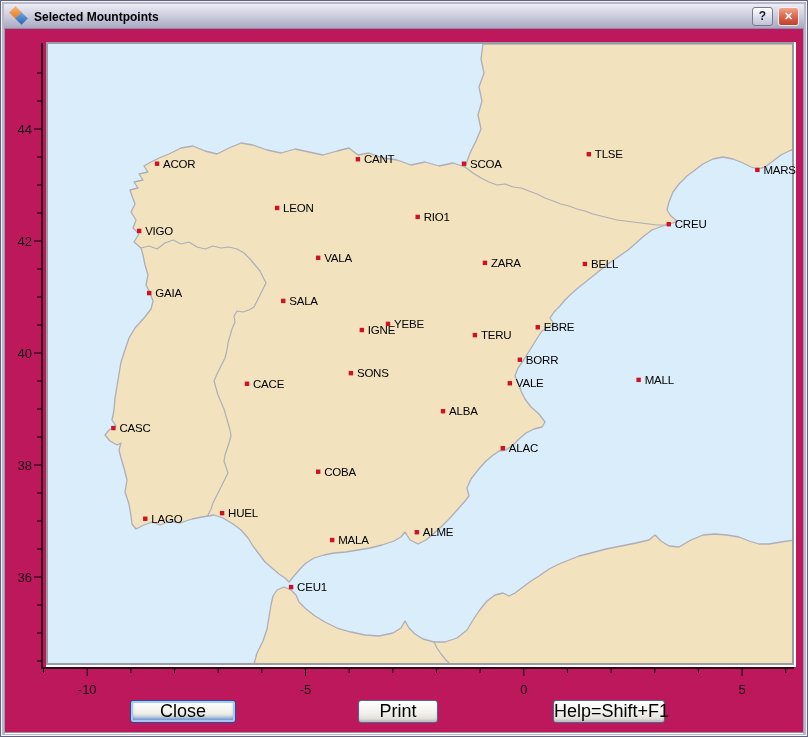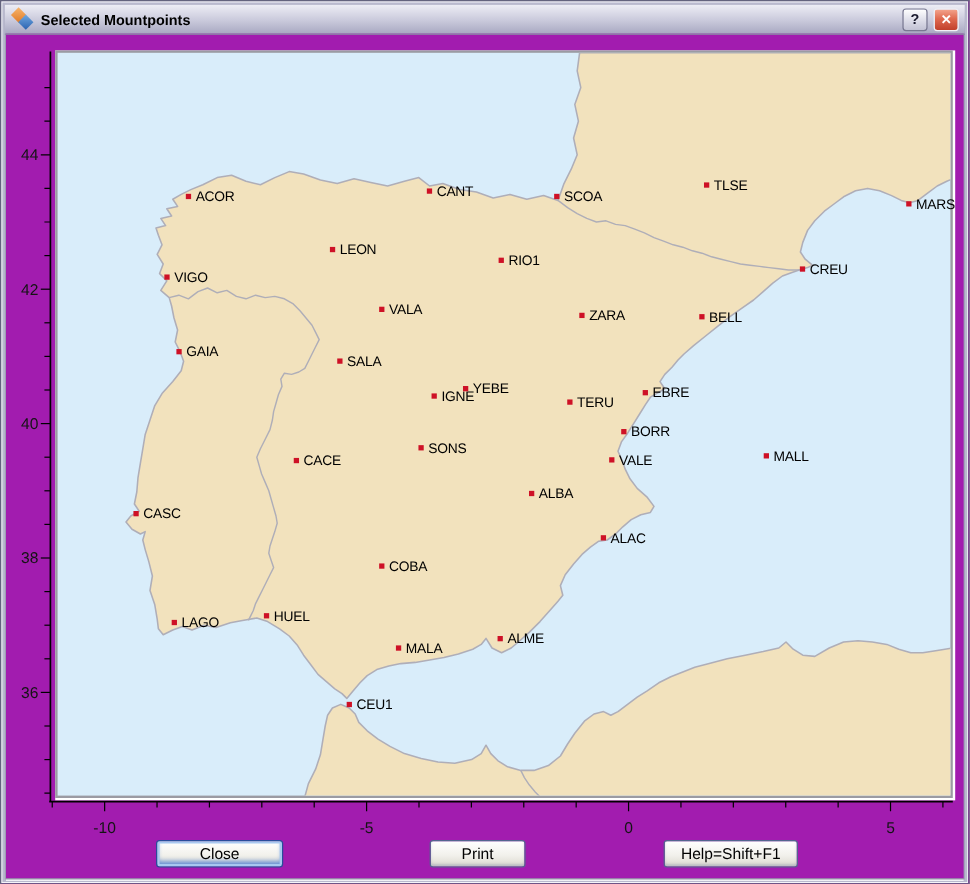--- a/index.html
+++ b/index.html
@@ -1,19 +1,19 @@
 <!DOCTYPE html>
 <html style="--water: #D9EDFA; --land: #F2E2BD; --coast: #AFAEB8; --marker: #CE1126; --tb-top: #EDEDF5; --tb-mid: #C9C9DB; --tb-bottom: #A9A9C2;"><head>
 <meta charset="utf-8">
 <style>
   html,body{margin:0;padding:0;background:#808080;}
   *{box-sizing:border-box;}
   .window{
     position:relative;width:808px;height:737px;
-    background:#a21caf;
+    background:#be185d;
     border:1px solid #63637E;
     box-shadow:inset 0 0 0 1px #F4F4F9, inset 0 0 0 3px #B9B9CE, inset 0 0 0 4px #9C9CB4;
     font-family:"Liberation Sans",sans-serif;
     overflow:hidden;
   }
   .titlebar{
     position:absolute;left:3px;top:3px;right:3px;height:25px;
     background:linear-gradient(var(--tb-top),var(--tb-mid) 55%,var(--tb-bottom));
     border-bottom:1px solid #8A8AA6;
     display:flex;align-items:center;padding:0 5px;gap:5px;
@@ -43,21 +43,21 @@
   .tick-label{font-size:13px;fill:#141414;}
   .station-marker{fill:var(--marker);}
   .station-label{font-size:11.5px;fill:#000;letter-spacing:-0.2px;}
   .land{fill:var(--land);stroke:var(--coast);stroke-width:1.3;stroke-linejoin:round;}
   .inner-border{fill:none;stroke:var(--coast);stroke-width:1.2;stroke-linejoin:round;}
   .btn{
     position:absolute;top:671px;height:23px;
     border:1px solid #54658F;border-radius:3px;
     background:linear-gradient(#FFFFFF,#F2F1EC 55%,#DCD9CF);
     box-shadow:inset 0 -2px 2px rgba(125,135,165,.35);
-    font-size:13px;color:#000;text-align:center;line-height:21px;cursor:default;
+    font-size:18px;color:#000;text-align:center;line-height:21px;cursor:default;
   }
   .btn-focused{
     border-color:#2A4C9B;
     box-shadow:inset 0 0 0 2px #A8C8F0, inset 0 -4px 4px #5E8AD4;
   }
   .bottom-groove{
     position:absolute;left:0;right:0;top:703px;height:0;
     border-top:1px solid #9595A8;border-bottom:1px solid #FFFFFF;
   }
 </style>

